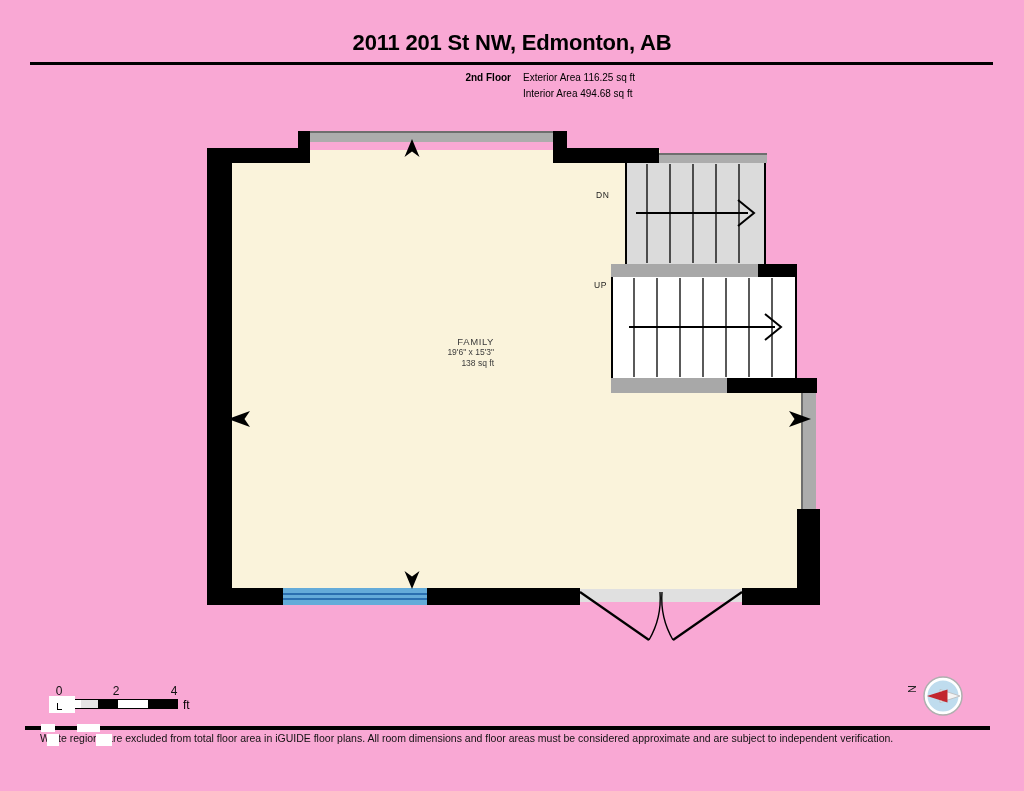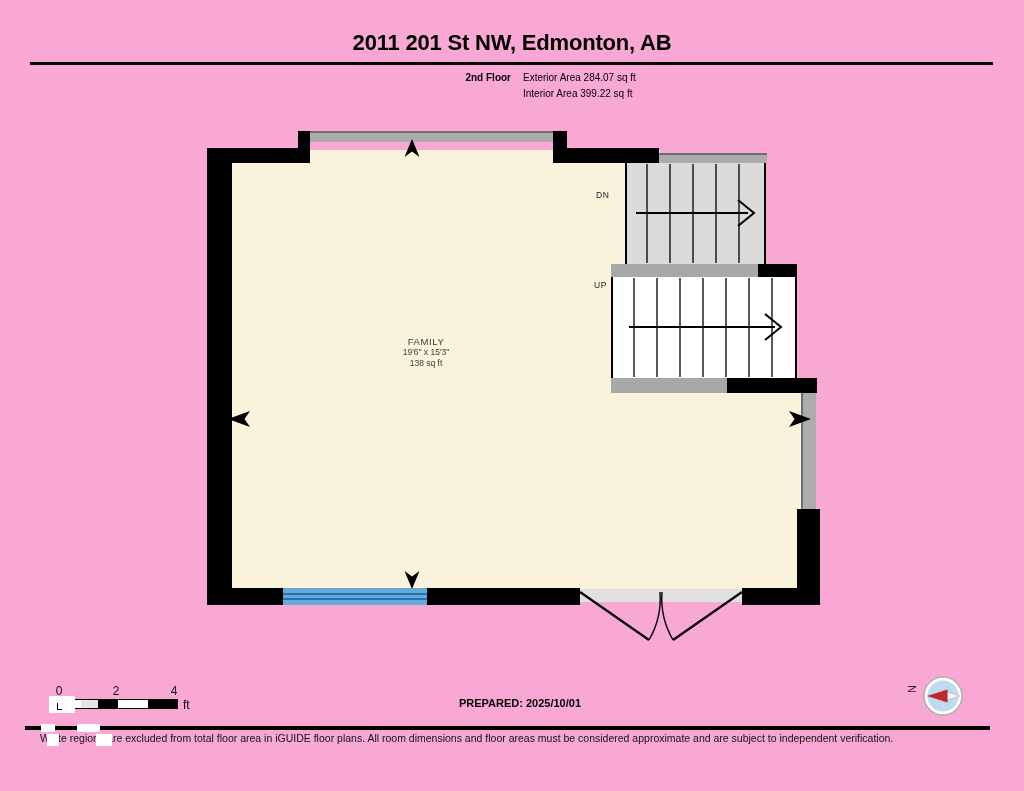--- a/index.html
+++ b/index.html
@@ -6,21 +6,21 @@
   #canvas{position:relative;width:1024px;height:791px;background:#f9a8d4;overflow:hidden;
           font-family:"Liberation Sans", sans-serif;color:#000;}
   .abs{position:absolute;}
   .wall{position:absolute;background:var(--color-wall,#000);}
   .cream{position:absolute;background:var(--color-floor,#FAF3DB);}
   .railing{position:absolute;background:var(--color-railing,#ACACAC);box-sizing:border-box;}
   .landing{position:absolute;background:var(--color-landing,#A8A8A8);}
   .title{top:30px;left:0;width:100%;text-align:center;font-size:22px;font-weight:bold;letter-spacing:-0.2px;}
   .rule{left:30px;top:62px;width:963px;height:3px;background:#000;}
   .floorinfo{font-size:10px;line-height:13px;}
-  .roomlabel{left:350px;top:336px;width:152px;text-align:center;color:#3b3b3b;}
+  .roomlabel{left:342px;top:336px;width:152px;text-align:right;color:#3b3b3b;}
   .roomlabel .rname{font-size:9.5px;letter-spacing:0.6px;line-height:11px;}
   .roomlabel .rdim{font-size:8.5px;line-height:10.5px;}
   .stairlabel{font-size:8.5px;letter-spacing:0.5px;color:#222;text-align:center;}
   .scale-num{font-size:12px;color:#111;width:12px;text-align:center;}
   .scalebar{left:57px;top:699px;width:121px;height:10px;border:1px solid #000;box-sizing:border-box;display:flex;}
   .scalebar span{display:block;height:100%;}
   .prepared{left:380px;top:697px;width:280px;text-align:center;font-size:11px;font-weight:bold;}
   .footer-line{left:25px;top:726px;width:965px;height:4px;background:#000;}
   .footer-text{left:40px;top:732px;width:960px;font-size:10.5px;color:#111;}
   .patch{position:absolute;background:#fff;}
@@ -28,22 +28,22 @@
   svg{display:block;}
 </style>
 </head>
 <body>
 
 <div id="canvas">
 
   <div class="abs title">2011 201 St NW, Edmonton, AB</div>
   <div class="abs rule"></div>
   <div class="abs floorinfo" style="left:380px;top:71px;width:131px;text-align:right;font-weight:bold;">2nd Floor</div>
-  <div class="abs floorinfo" style="left:523px;top:71px;">Exterior Area 284.07 sq ft</div>
-  <div class="abs floorinfo" style="left:523px;top:87px;">Interior Area 399.22 sq ft</div>
+  <div class="abs floorinfo" style="left:523px;top:71px;">Exterior Area 116.25 sq ft</div>
+  <div class="abs floorinfo" style="left:523px;top:87px;">Interior Area 494.68 sq ft</div>
 
   <div class="cream" style="left:220px;top:150px;width:440px;height:114px;"></div>
   <div class="cream" style="left:220px;top:264px;width:577px;height:114px;"></div>
   <div class="cream" style="left:220px;top:378px;width:596px;height:214px;"></div>
 
   <div class="railing" style="left:657px;top:153px;width:110px;height:10px;border-top:2px solid #6e6e6e;"></div>
   <div class="abs" style="left:625px;top:163px;width:141px;height:101px;background:var(--color-stair_tread,#DBDBDB);border-left:2px solid #000;border-right:2px solid #000;box-sizing:border-box;"></div>
   <div class="landing" style="left:611px;top:264px;width:147px;height:13px;"></div>
   <div class="wall" style="left:758px;top:264px;width:39px;height:13px;"></div>
   <div class="abs" style="left:611px;top:277px;width:186px;height:101px;background:#fff;border-left:2px solid #000;border-right:2px solid #000;box-sizing:border-box;"></div>
@@ -127,21 +127,20 @@
     <span style="width:23px;background:#fff;"></span>
     <span style="width:17px;background:#E5E5E5;"></span>
     <span style="width:20px;background:#000;"></span>
     <span style="width:30px;background:#fff;"></span>
     <span style="width:29px;background:#000;"></span>
   </div>
   <div class="patch" style="left:49px;top:696px;width:26px;height:17px;"></div>
   <div class="abs" style="left:57px;top:703px;width:5px;height:7px;border-left:1.5px solid #000;border-bottom:1.5px solid #000;box-sizing:border-box;"></div>
   <div class="abs" style="left:183px;top:698px;font-size:12px;text-align:center;">ft</div>
 
-  <div class="abs prepared">PREPARED: 2025/10/01</div>
 
   <svg class="abs" style="left:919px;top:672px;" width="48" height="48" viewBox="0 0 48 48">
     <circle cx="24" cy="24" r="19" fill="#ffffff" stroke="#AFAFAF" stroke-width="1.5"></circle>
     <circle cx="24" cy="24" r="15.5" fill="#BFDCEE"></circle>
     <polygon points="41,24 21,17.5 21,30.5" fill="#F4F4F4" stroke="#B9B9B9" stroke-width="0.8"></polygon>
     <polygon points="8,24 28.5,17.5 28.5,30.5" fill="#C2262E"></polygon>
   </svg>
   <div class="abs nlabel" style="left:906px;top:682px;">N</div>
 
   <div class="abs footer-line"></div>

